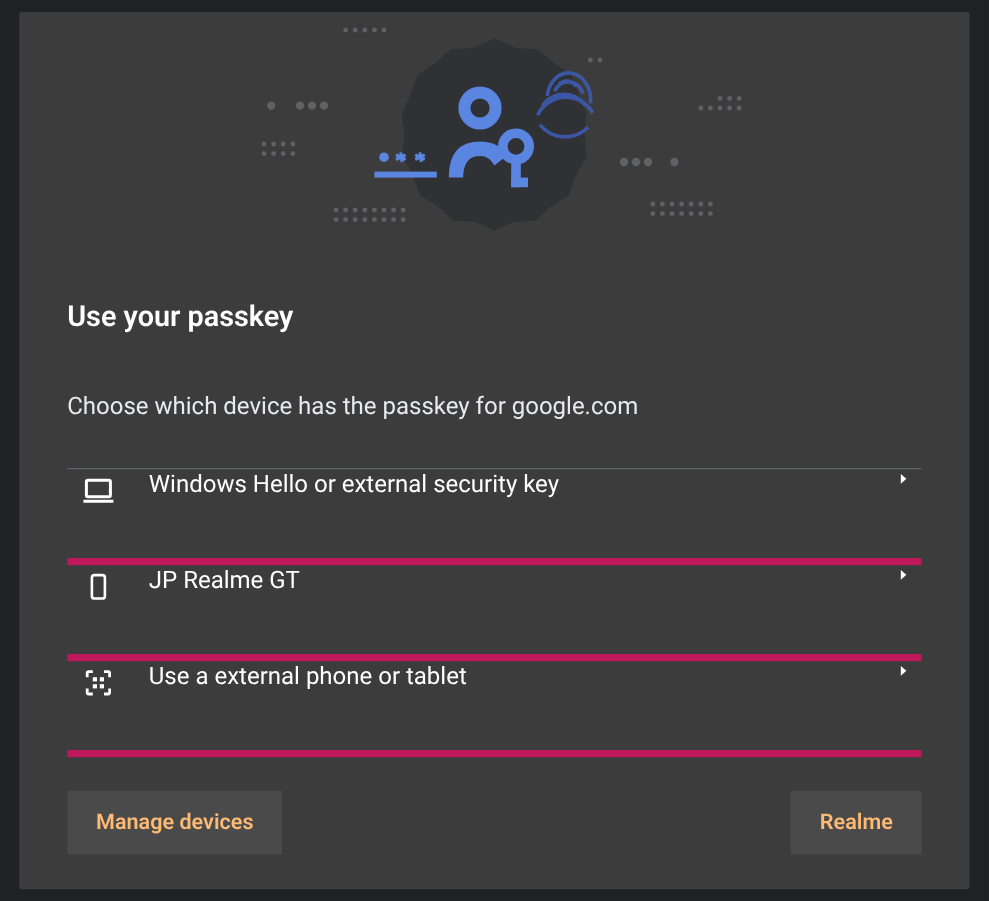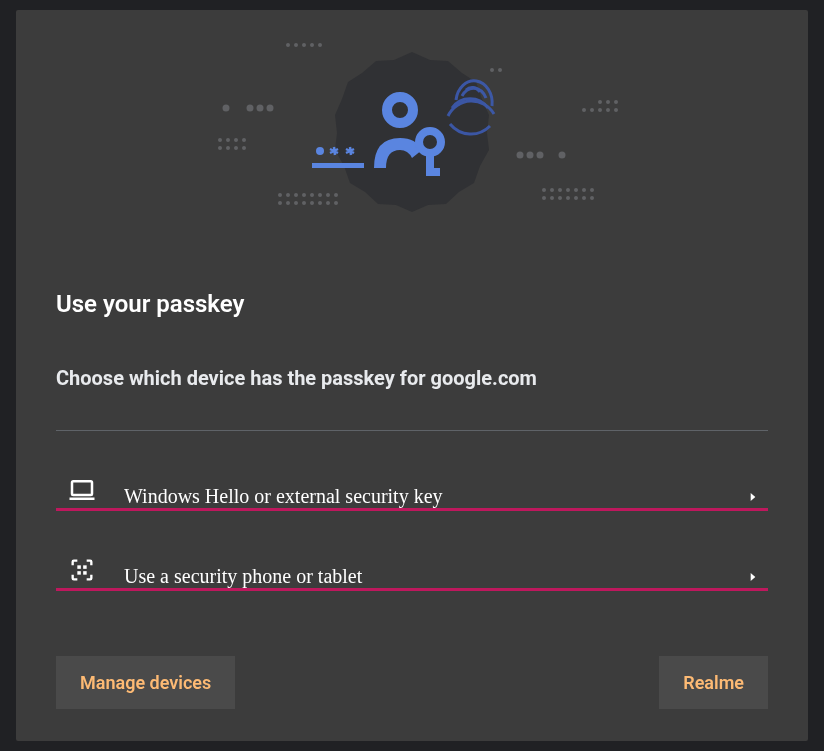--- a/index.html
+++ b/index.html
@@ -44,35 +44,34 @@
     .title {
       color: #ffffff;
       font-size: 24px;
       font-weight: 600;
       margin-top: 40px;
       margin-bottom: 18px;
     }
     .subtitle {
       color: #e8eaed;
       font-size: 20px;
-      font-weight: 700;
+      font-weight: 400;
       margin-bottom: 40px;
       margin-top: 48px;
     }
     .options {
       border-top: 1px solid #5f6368;
     }
     .option {
       display: flex;
-      align-items: flex-end;
+      align-items: flex-start;
       height: 80px;
-      border-bottom: 3px solid #be185d;
+      border-bottom: 6px solid #be185d;
       cursor: pointer;
       padding: 0 8px;
-      font-family: Liberation Serif, serif;
     }
     .option-icon {
       width: 36px;
       height: 36px;
       display: flex;
       align-items: center;
       justify-content: center;
       margin-right: 24px;
       color: #ffffff;
     }
@@ -228,35 +227,48 @@
           </svg>
         </span>
         <span class="option-label">Windows Hello or external security key</span>
         <span class="option-chevron">
           <svg width="14" height="14" viewBox="0 0 24 24" fill="currentColor">
               <path d="M8 5l8 7-8 7z"></path>
             </svg>
         </span>
       </div>
 
+      <div class="option">
+        <span class="option-icon">
+          <svg width="26" height="30" viewBox="0 0 24 24" fill="none" stroke="currentColor" stroke-width="2">
+            <rect x="7" y="3" width="10" height="18" rx="2"></rect>
+          </svg>
+        </span>
+        <span class="option-label">JP Realme GT</span>
+        <span class="option-chevron">
+          <svg width="14" height="14" viewBox="0 0 24 24" fill="currentColor">
+              <path d="M8 5l8 7-8 7z"></path>
+            </svg>
+        </span>
+      </div>
 
       <div class="option">
         <span class="option-icon">
           <svg width="28" height="28" viewBox="0 0 24 24" fill="none" stroke="currentColor" stroke-width="2">
             <path d="M4 8 V5 a1 1 0 0 1 1-1 h3"></path>
             <path d="M20 8 V5 a1 1 0 0 0 -1-1 h-3"></path>
             <path d="M4 16 v3 a1 1 0 0 0 1 1 h3"></path>
             <path d="M20 16 v3 a1 1 0 0 1 -1 1 h-3"></path>
             <rect x="8" y="8" width="3" height="3" fill="currentColor" stroke="none"></rect>
             <rect x="13" y="8" width="3" height="3" fill="currentColor" stroke="none"></rect>
             <rect x="8" y="13" width="3" height="3" fill="currentColor" stroke="none"></rect>
             <rect x="13" y="13" width="3" height="3" fill="currentColor" stroke="none"></rect>
           </svg>
         </span>
-        <span class="option-label">Use a security phone or tablet</span>
+        <span class="option-label">Use a external phone or tablet</span>
         <span class="option-chevron">
           <svg width="14" height="14" viewBox="0 0 24 24" fill="currentColor">
               <path d="M8 5l8 7-8 7z"></path>
             </svg>
         </span>
       </div>
     </div>
   </div>
 
   <div class="footer">

